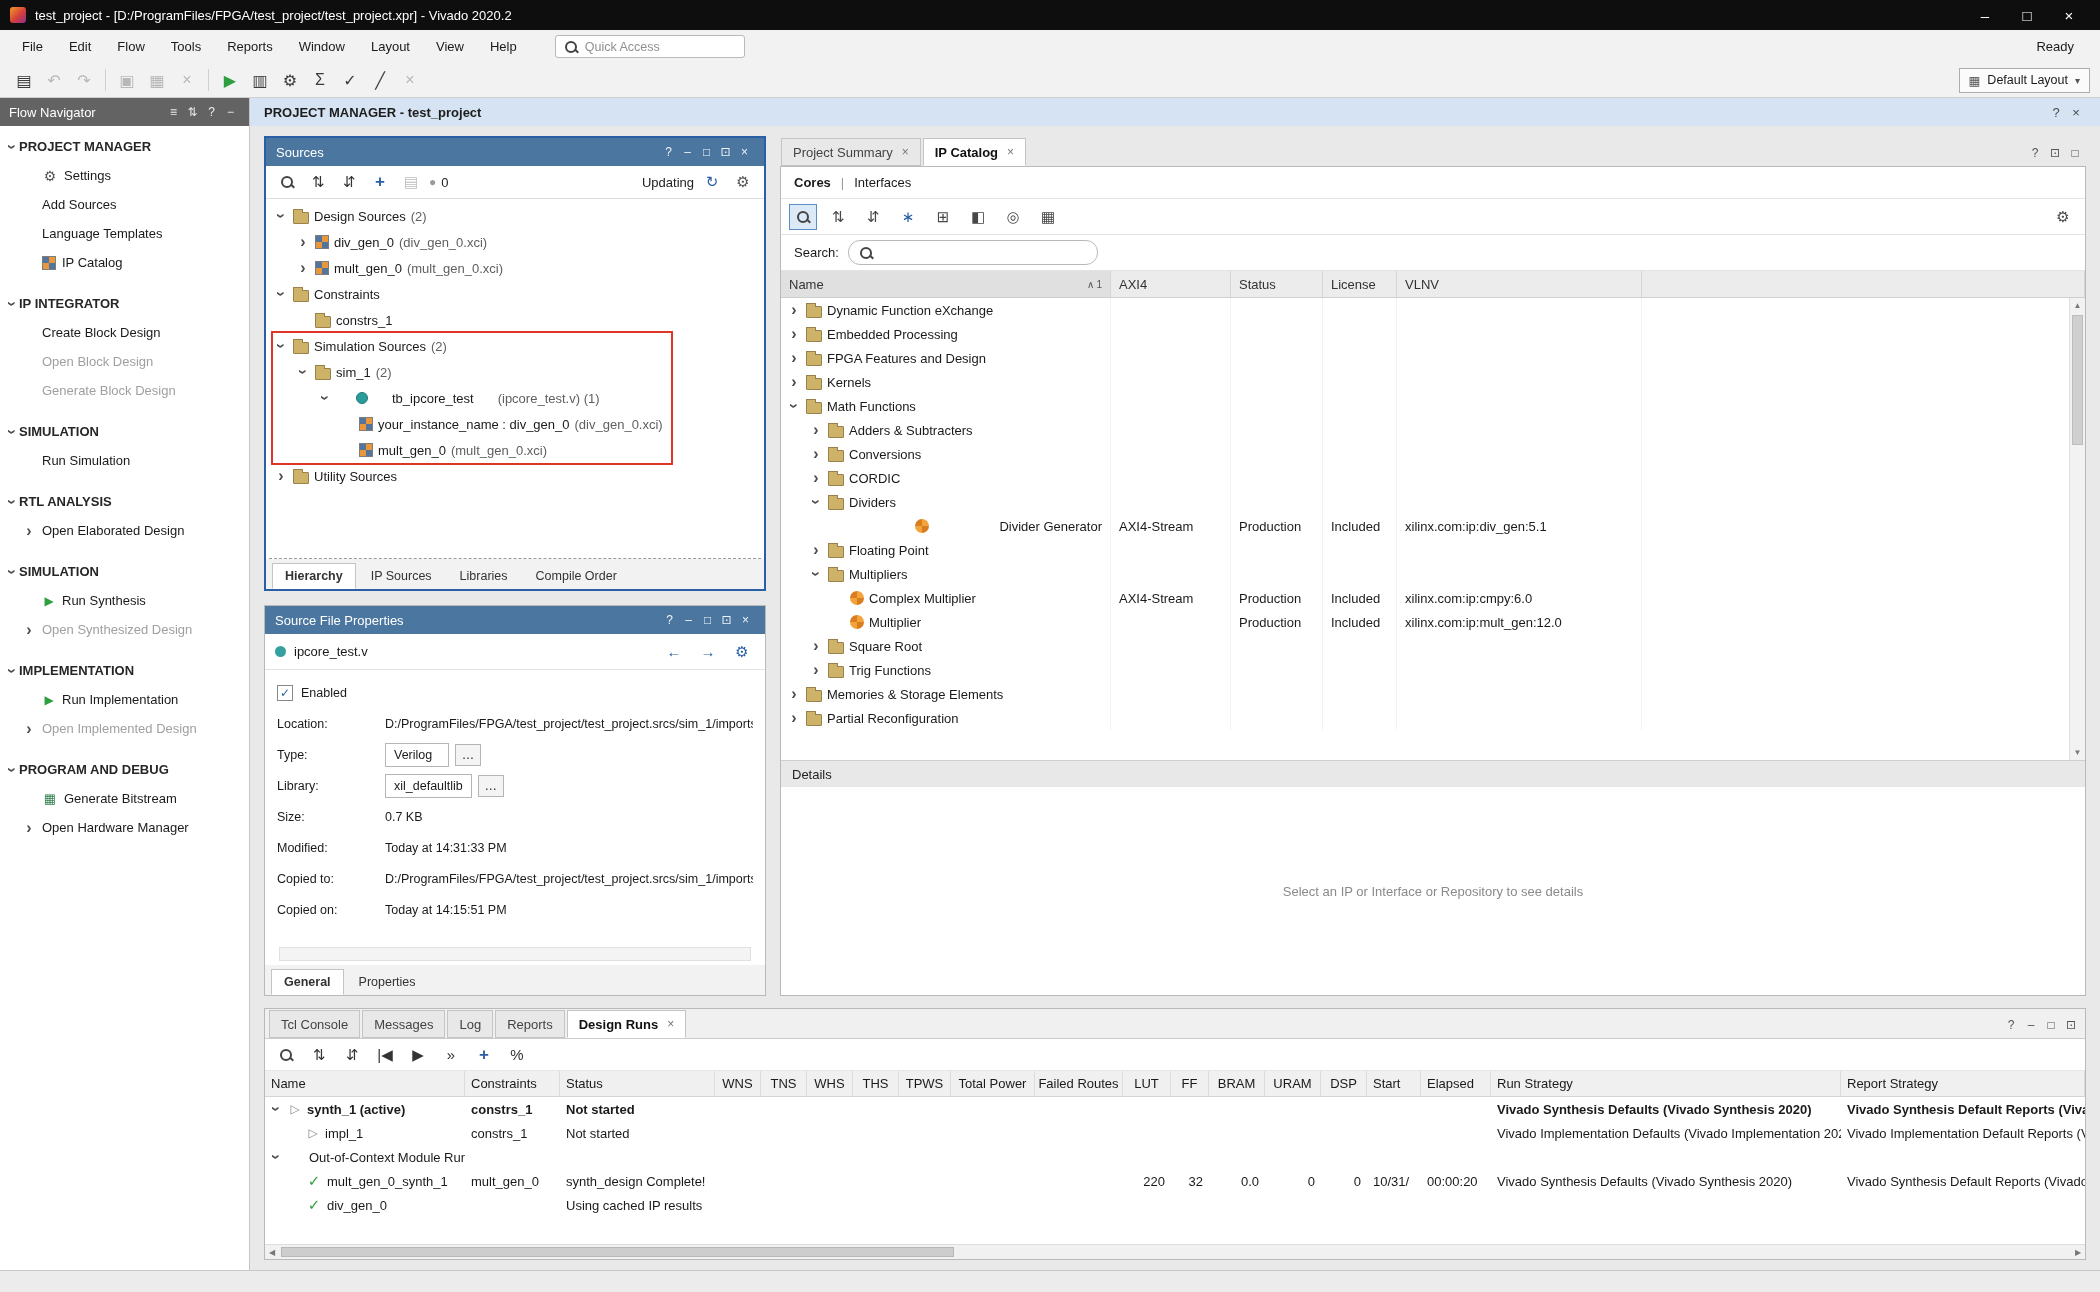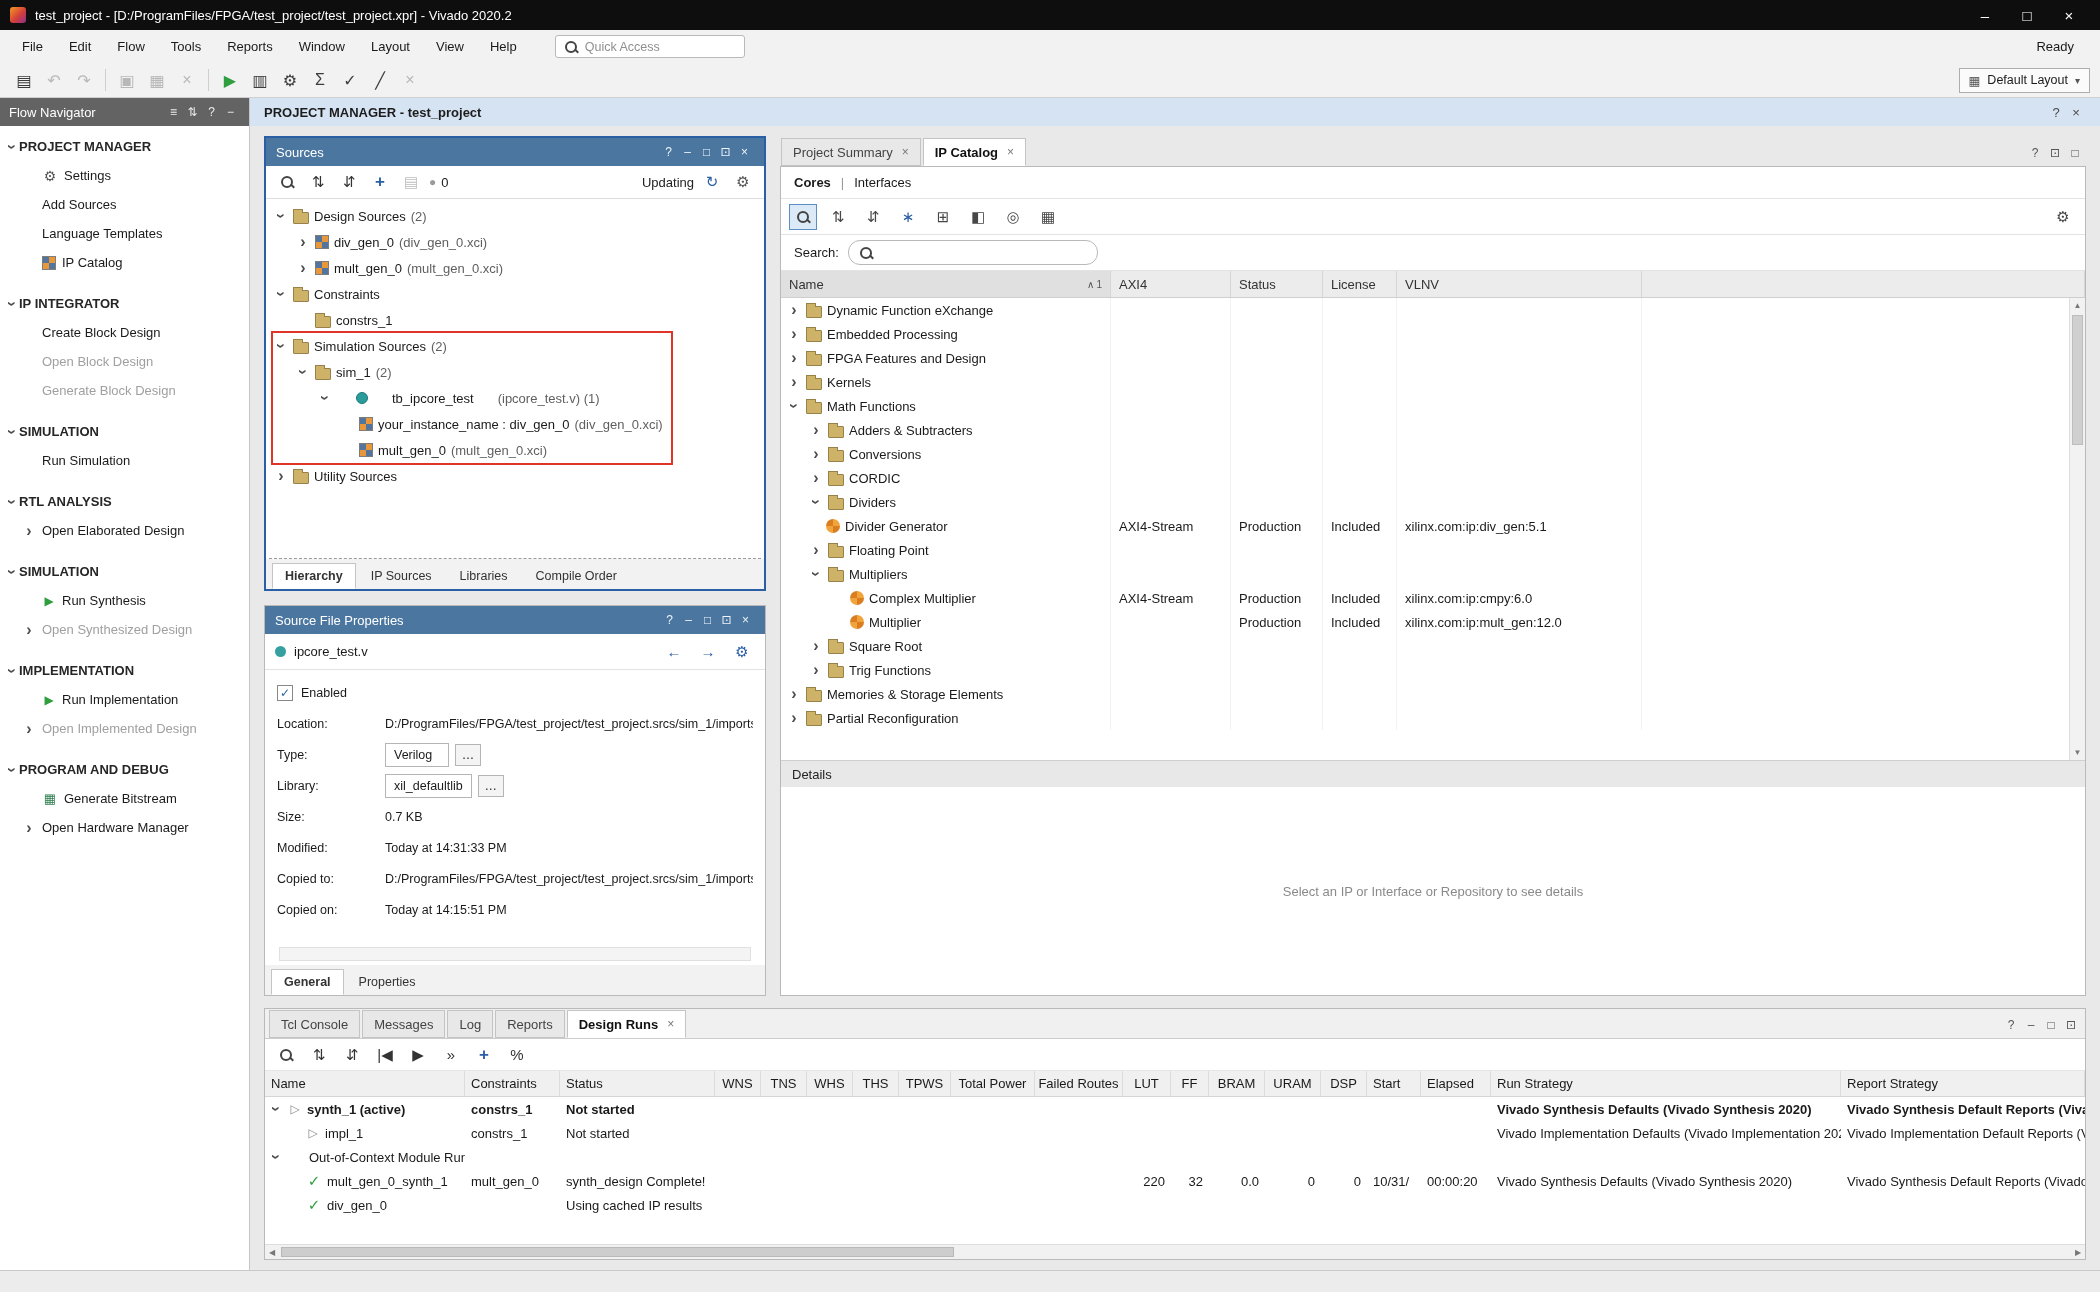--- a/index.html
+++ b/index.html
@@ -712,21 +712,21 @@
                         <span class="icn i-folder"></span>
                         <span>Dividers</span>
                       </div>
                       <div class="cat-cell" style="width: 120px;"></div>
                       <div class="cat-cell" style="width: 92px;"></div>
                       <div class="cat-cell" style="width: 74px;"></div>
                       <div class="cat-cell" style="width: 245px;"></div>
                       <div class="cat-cell" style="flex: 1 1 0%; border-right: none;"></div>
                     </div>
                     <div class="cat-row">
-                      <div class="cat-cell name" style="width: 330px; padding-left: 26px;">
+                      <div class="cat-cell name" style="width: 330px; padding-left: 50px; justify-content: space-between;">
                         <span class="chev none"></span>
                         <span class="icn i-ipcore"></span>
                         <span>Divider Generator</span>
                       </div>
                       <div class="cat-cell" style="width: 120px;">AXI4-Stream</div>
                       <div class="cat-cell" style="width: 92px;">Production</div>
                       <div class="cat-cell" style="width: 74px;">Included</div>
                       <div class="cat-cell" style="width: 245px;">xilinx.com:ip:div_gen:5.1</div>
                       <div class="cat-cell" style="flex: 1 1 0%; border-right: none;"></div>
                     </div>

